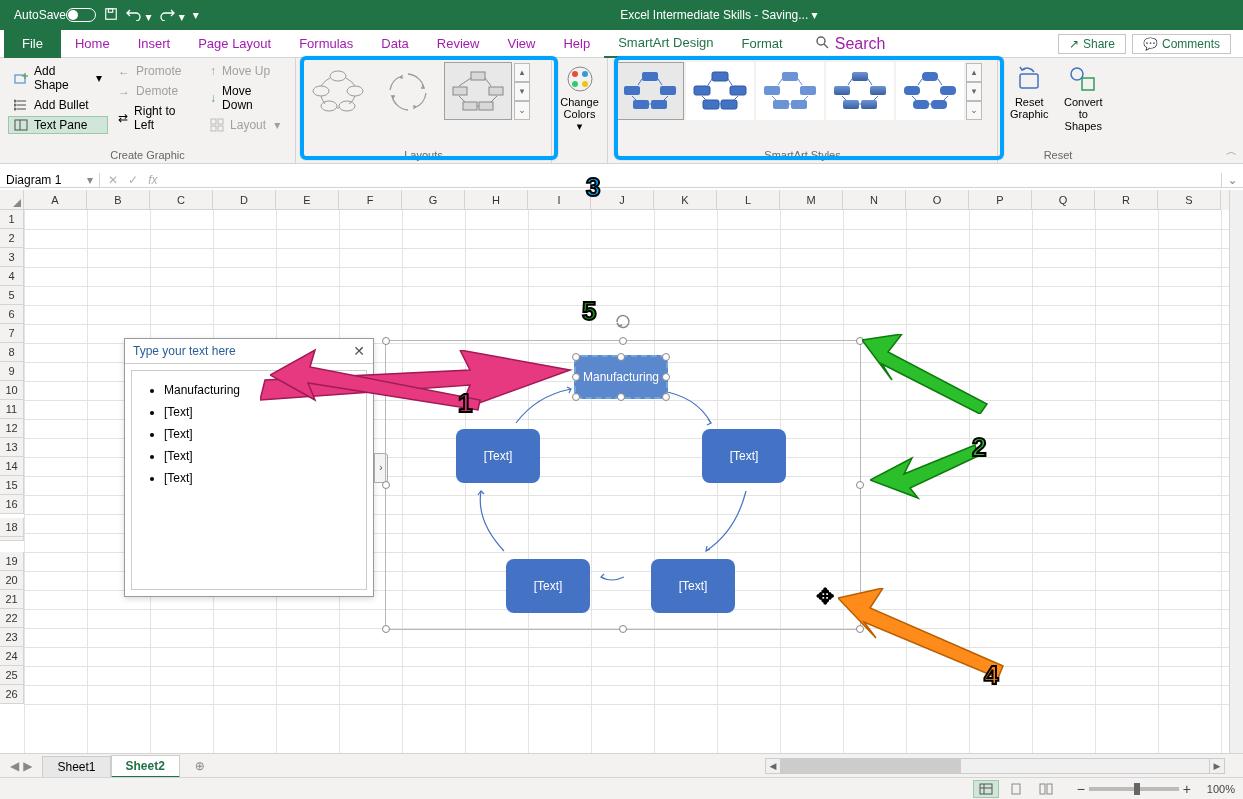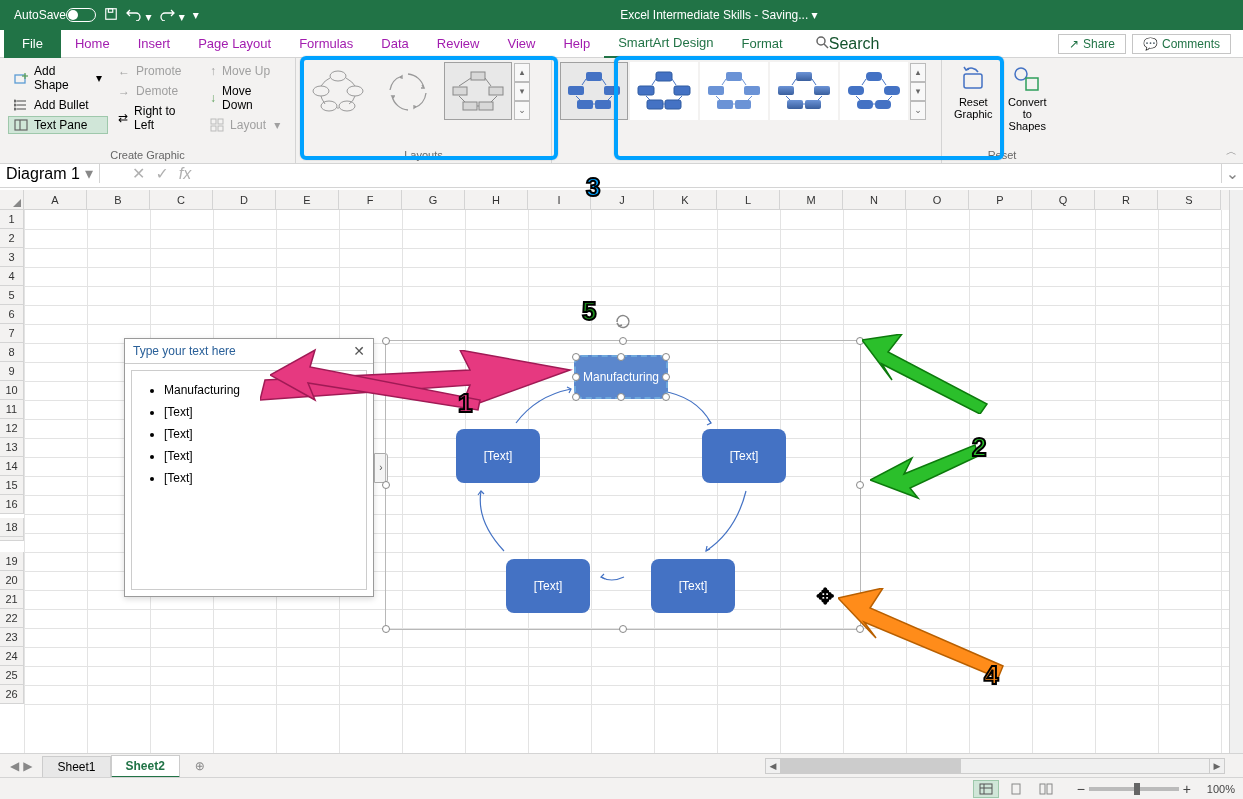--- a/index.html
+++ b/index.html
@@ -42,21 +42,21 @@
 .gallery-item.sel { border: 1px solid #a0a0a0; background: #e8e8e8; }
 .gallery-item.plain { background: transparent; }
 .gallery-spin { width: 16px; display: flex; flex-direction: column; }
 .gallery-spin div { height: 19px; border: 1px solid #bbb; background:#f8f8f8; display:flex; align-items:center; justify-content:center; font-size:9px; color:#666; }
 
 .highlight-box { position: absolute; border: 4px solid #00a2ff; border-radius: 6px; pointer-events: none; box-shadow: 0 0 0 1px rgba(0,0,0,0.05); }
 
 .bigbtn { display: flex; flex-direction: column; align-items: center; font-size: 11px; cursor: pointer; padding: 2px 4px; gap: 2px; text-align: center; line-height: 1.1; }
 
 
-.fxbar { height: 24px; border-bottom: 1px solid #d4d4d4; display: flex; align-items: flex-start; background: #fff; font-size: 16px; gap: 24px; }
+.fxbar { height: 24px; border-bottom: 1px solid #d4d4d4; display: flex; align-items: flex-end; background: #fff; font-size: 12px; }
 .namebox { width: 100px; border-right: 1px solid #d4d4d4; padding: 0 6px; display: flex; align-items: center; justify-content: space-between; }
 .fxbtns { display: flex; align-items: center; padding: 0 8px; gap: 10px; color: #b0b0b0; }
 .fxinput { flex: 1; padding: 0 6px; color:#888; }
 .fxexpand { width: 22px; text-align: center; color:#888; border-left:1px solid #d4d4d4; }
 
 
 .sheet-area { position: absolute; top: 190px; bottom: 46px; left: 0; right: 0; overflow: hidden; background: #fff; }
 .colhdrs { display: flex; height: 20px; background: #f3f2f1; position: relative; }
 .colhdr { border-right: 1px solid #d4d4d4; border-bottom: 1px solid #d4d4d4; font-size: 11px; color: #333; display: flex; align-items: center; justify-content: center; }
 .corner { width: 24px; height: 20px; border-right: 1px solid #d4d4d4; border-bottom: 1px solid #d4d4d4; background: #f3f2f1; position: relative; }
@@ -140,21 +140,21 @@
   <div class="tab">Home</div>
   <div class="tab">Insert</div>
   <div class="tab">Page Layout</div>
   <div class="tab">Formulas</div>
   <div class="tab">Data</div>
   <div class="tab">Review</div>
   <div class="tab">View</div>
   <div class="tab">Help</div>
   <div class="tab active">SmartArt Design</div>
   <div class="tab" style="color:#217346">Format</div>
-  <div style="display:flex;align-items:center;margin-left:18px;color:#14532d">
+  <div style="display:flex;align-items:center;gap:6px;margin-left:18px;color:#a21caf">
     <span><svg width="14" height="14" fill="none" stroke="#666" stroke-width="1.5">
           <circle cx="6" cy="6" r="4"></circle>
           <line x1="9" y1="9" x2="13" y2="13"></line>
         </svg></span>
     <span>Search</span>
   </div>
   <div class="right">
     <div class="rbtn">
         <span>↗</span>
         <span>Share</span>
@@ -275,20 +275,32 @@
         <div class="gallery-spin">
             <div>▴</div>
             <div>▾</div>
             <div>⌄</div>
           </div>
       </div>
     </div>
     <div class="glabel">Layouts</div>
   </div>
 
+  <div class="rgroup" style="width:56px">
+    <div class="bigbtn">
+      <svg width="30" height="30">
+          <circle cx="15" cy="15" r="12" fill="none" stroke="#888"></circle>
+          <circle cx="10" cy="10" r="3" fill="#e74c3c"></circle>
+          <circle cx="20" cy="10" r="3" fill="#3498db"></circle>
+          <circle cx="20" cy="20" r="3" fill="#f1c40f"></circle>
+          <circle cx="10" cy="20" r="3" fill="#2ecc71"></circle>
+        </svg>
+      <span><span>Change</span><br><span>Colors</span> ▾</span>
+    </div>
+  </div>
 
   <div class="rgroup" style="width:390px">
     <div class="gbody" style="align-items:center">
       <div class="gallery">
         <div class="gallery-item sel">
             <svg width="56" height="46">
               <rect x="20" y="4" width="16" height="9" rx="2" fill="#4472c4"></rect>
               <rect x="38" y="18" width="16" height="9" rx="2" fill="#4472c4"></rect>
               <rect x="2" y="18" width="16" height="9" rx="2" fill="#4472c4"></rect>
               <rect x="11" y="32" width="16" height="9" rx="2" fill="#4472c4"></rect>
@@ -342,20 +354,21 @@
               <path d="M36 11 L40 17 M46 28 L42 32 M29 36 L27 36 M14 32 L10 28 M16 17 L20 11" stroke="#4472c4" fill="none"></path>
             </svg>
           </div>
         <div class="gallery-spin">
             <div>▴</div>
             <div>▾</div>
             <div>⌄</div>
           </div>
       </div>
     </div>
+    <div class="glabel">SmartArt Styles</div>
   </div>
 
   <div class="rgroup" style="width:120px;border-right:none">
     <div class="gbody">
       <div class="bigbtn">
         <svg width="30" height="30" fill="none" stroke="#4472c4" stroke-width="1.5">
             <rect x="6" y="10" width="18" height="14" rx="2"></rect>
             <path d="M20 8 A 8 8 0 0 0 8 6"></path>
             <polyline points="6,3 8,6 11,5"></polyline>
           </svg>

